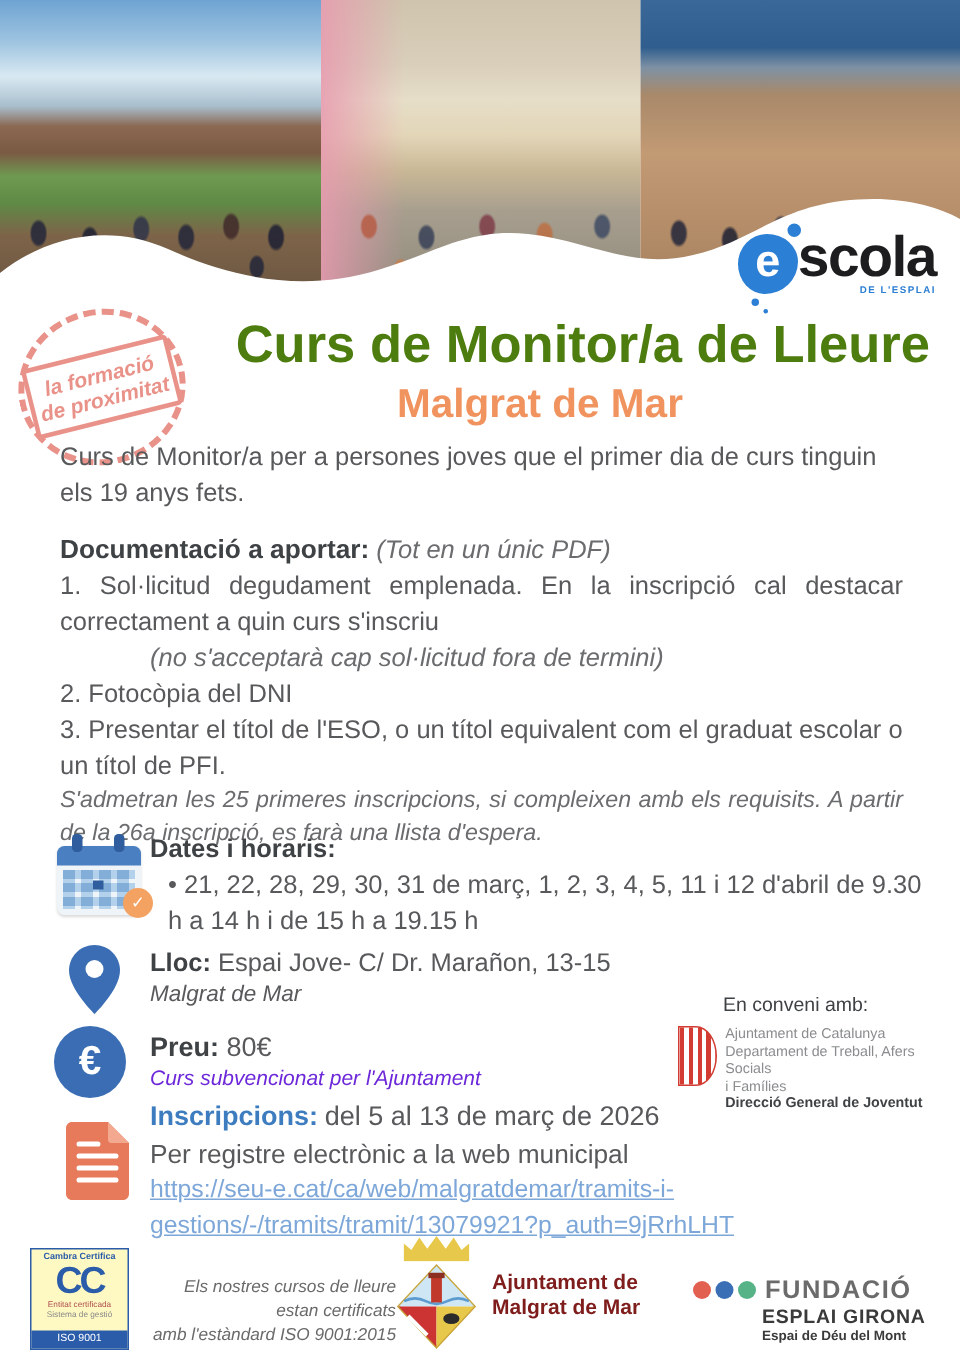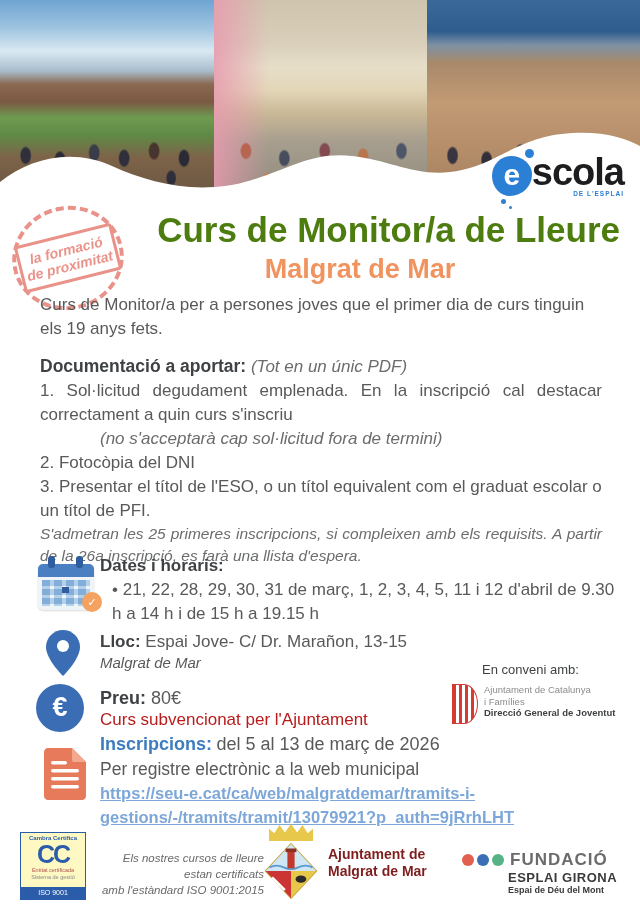--- a/index.html
+++ b/index.html
@@ -70,21 +70,21 @@
   .doc-head b { color:#3f4245; font-size:17.5px; }
   .doc-head i { color:#6a6c6e; }
   .justify { text-align:justify; }
   .doc-note-ind { font-style:italic; color:#6a6c6e; padding-left:60px; }
   .doc-small { font-style:italic; color:#6a6c6e; font-size:15.5px; line-height:22px; text-align:justify; }
 
   
   .row-text { position:absolute; left:100px; }
   .bold-dark { color:#3f4245; font-weight:bold; }
   .italic-sub { font-style:italic; color:#58595b; font-size:15px; }
-  .small-italic { color:#b91c1c; font-size:17px; }
+  .small-italic { font-style:italic; color:#6d28d9; font-size:14px; }
 
   
   .cal { position:absolute; left:38px; top:556px; width:58px; height:54px; }
   .cal-body { position:absolute; top:8px; left:0; width:56px; height:46px; background:#eef4f8; border-radius:5px;
     box-shadow:0 1px 2px rgba(0,0,0,.15); }
   .cal-top { position:absolute; top:8px; left:0; width:56px; height:13px; background:#4a7fc1; border-radius:5px 5px 0 0; }
   .cal-ring { position:absolute; top:0; width:7px; height:12px; background:#2f5d9e; border-radius:3px; }
   .cal-grid { position:absolute; top:24px; left:4px; width:48px; height:26px;
     background-image:repeating-linear-gradient(90deg,#a9cbe8 0 8px,transparent 8px 12px),
                      repeating-linear-gradient(180deg,#a9cbe8 0 6px,transparent 6px 9px);
@@ -97,21 +97,21 @@
   .pin { position:absolute; left:46px; top:630px; }
   
   .euro { position:absolute; left:36px; top:684px; width:48px; height:48px; border-radius:50%; background:#3a6db3;
     color:#fff; font-size:27px; font-weight:bold; text-align:center; line-height:46px; }
   
   .docicon { position:absolute; left:44px; top:748px; }
 
   .ins-label { color:#3d7dbf; font-weight:bold; font-size:18px; }
   .ins-val { color:#58595b; font-size:18px; }
   .link { color:#7da7d9; font-size:16.5px; line-height:24px; text-decoration:underline; display:block; }
-  a.link-wrap { text-decoration:none;font-weight:bold; }
+  a.link-wrap { text-decoration:none; }
 
   
   .conveni-head { position:absolute; left:482px; top:662px; color:#3f4245; font-weight:normal; font-size:13px; }
   .gencat { position:absolute; left:452px; top:684px; display:flex; }
   .senyera { width:26px; height:40px; margin-right:6px;
     background:repeating-linear-gradient(90deg,#d23c32 0 3px,#ffffff 3px 6px);
     border:1px solid #d23c32; border-radius:0 14px 14px 0 / 0 20px 20px 0; }
   .gencat-txt { font-size:9.5px; line-height:11.5px; color:#8a8c8e; }
   .gencat-txt .b4 { color:#3f4245; font-weight:bold; }
 
@@ -216,20 +216,21 @@
   <div class="row-text" style="top:630px">
     <p class="txt"><b class="bold-dark">Lloc:</b> <span>Espai Jove- C/ Dr. Marañon, 13-15</span></p>
     <p class="italic-sub">Malgrat de Mar</p>
   </div>
 
   <div class="conveni-head">En conveni amb:</div>
   <div class="gencat">
     <div class="senyera"></div>
     <div class="gencat-txt">
       <div>Ajuntament de Catalunya</div>
+      <div>Departament de Treball, Afers Socials</div>
       <div>i Famílies</div>
       <div class="b4">Direcció General de Joventut</div>
     </div>
   </div>
 
   <div class="euro">€</div>
   <div class="row-text" style="top:686px">
     <p class="txt" style="font-size:18px"><b class="bold-dark">Preu:</b> <span>80€</span></p>
     <p class="small-italic">Curs subvencionat per l'Ajuntament</p>
   </div>

